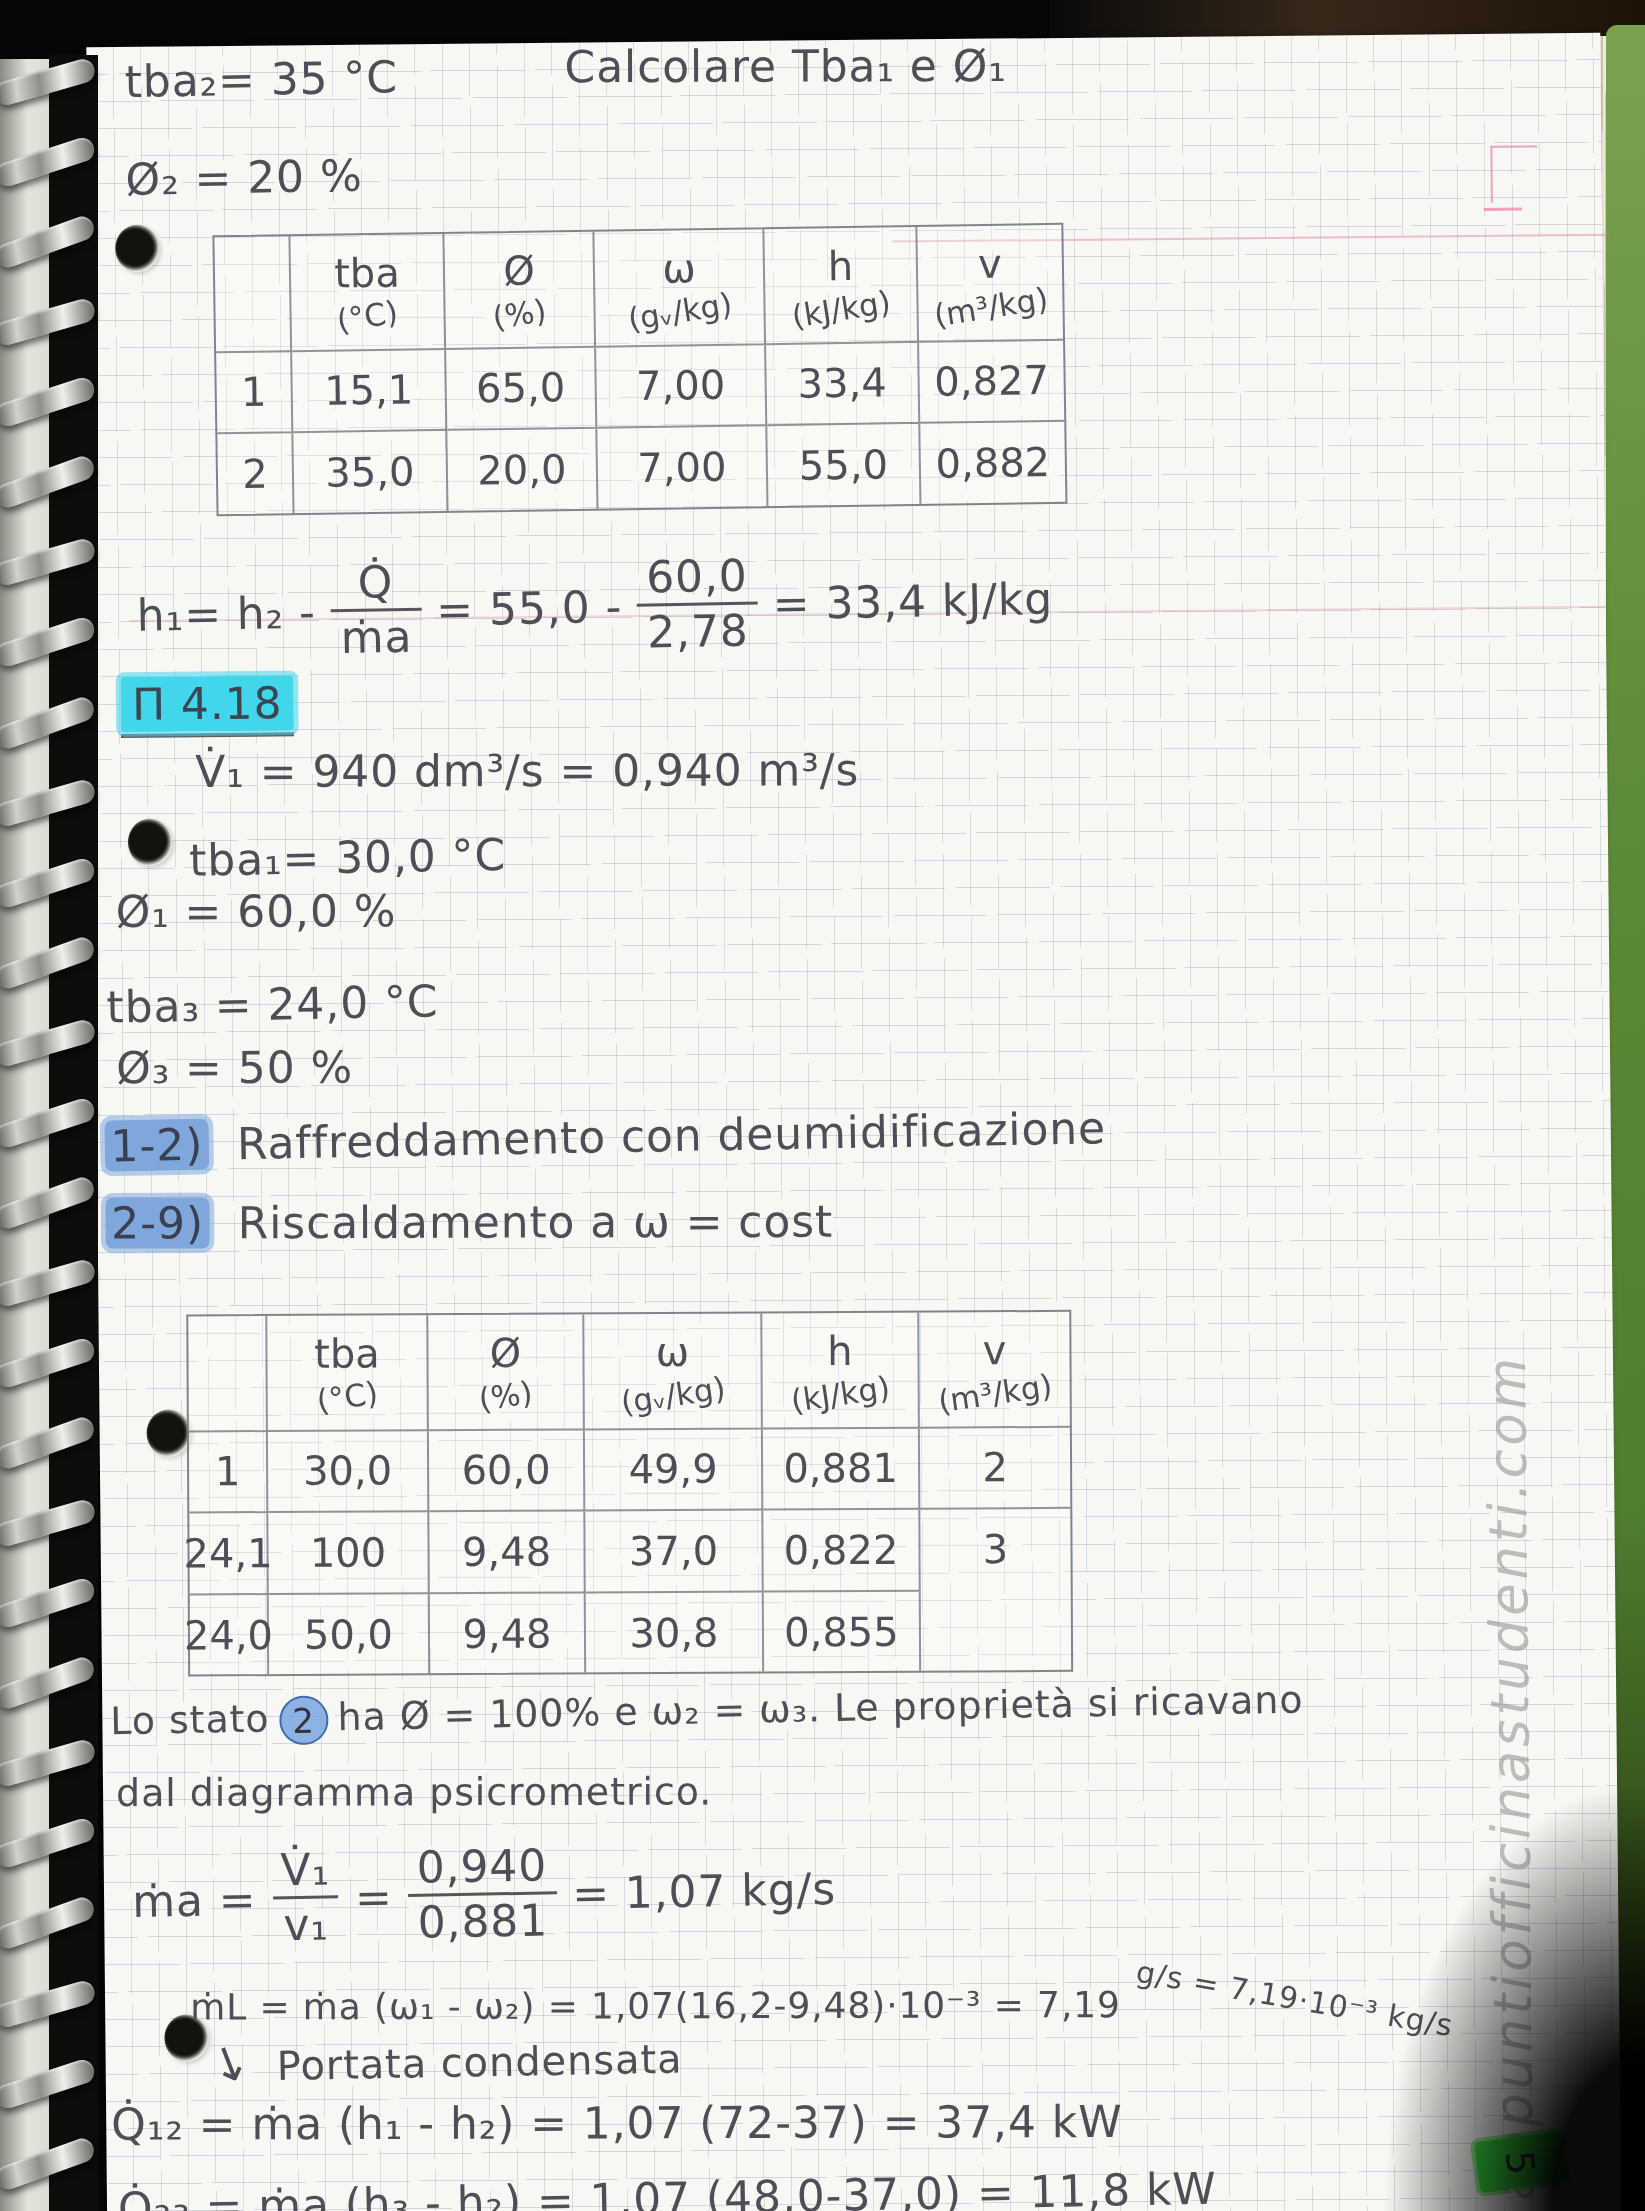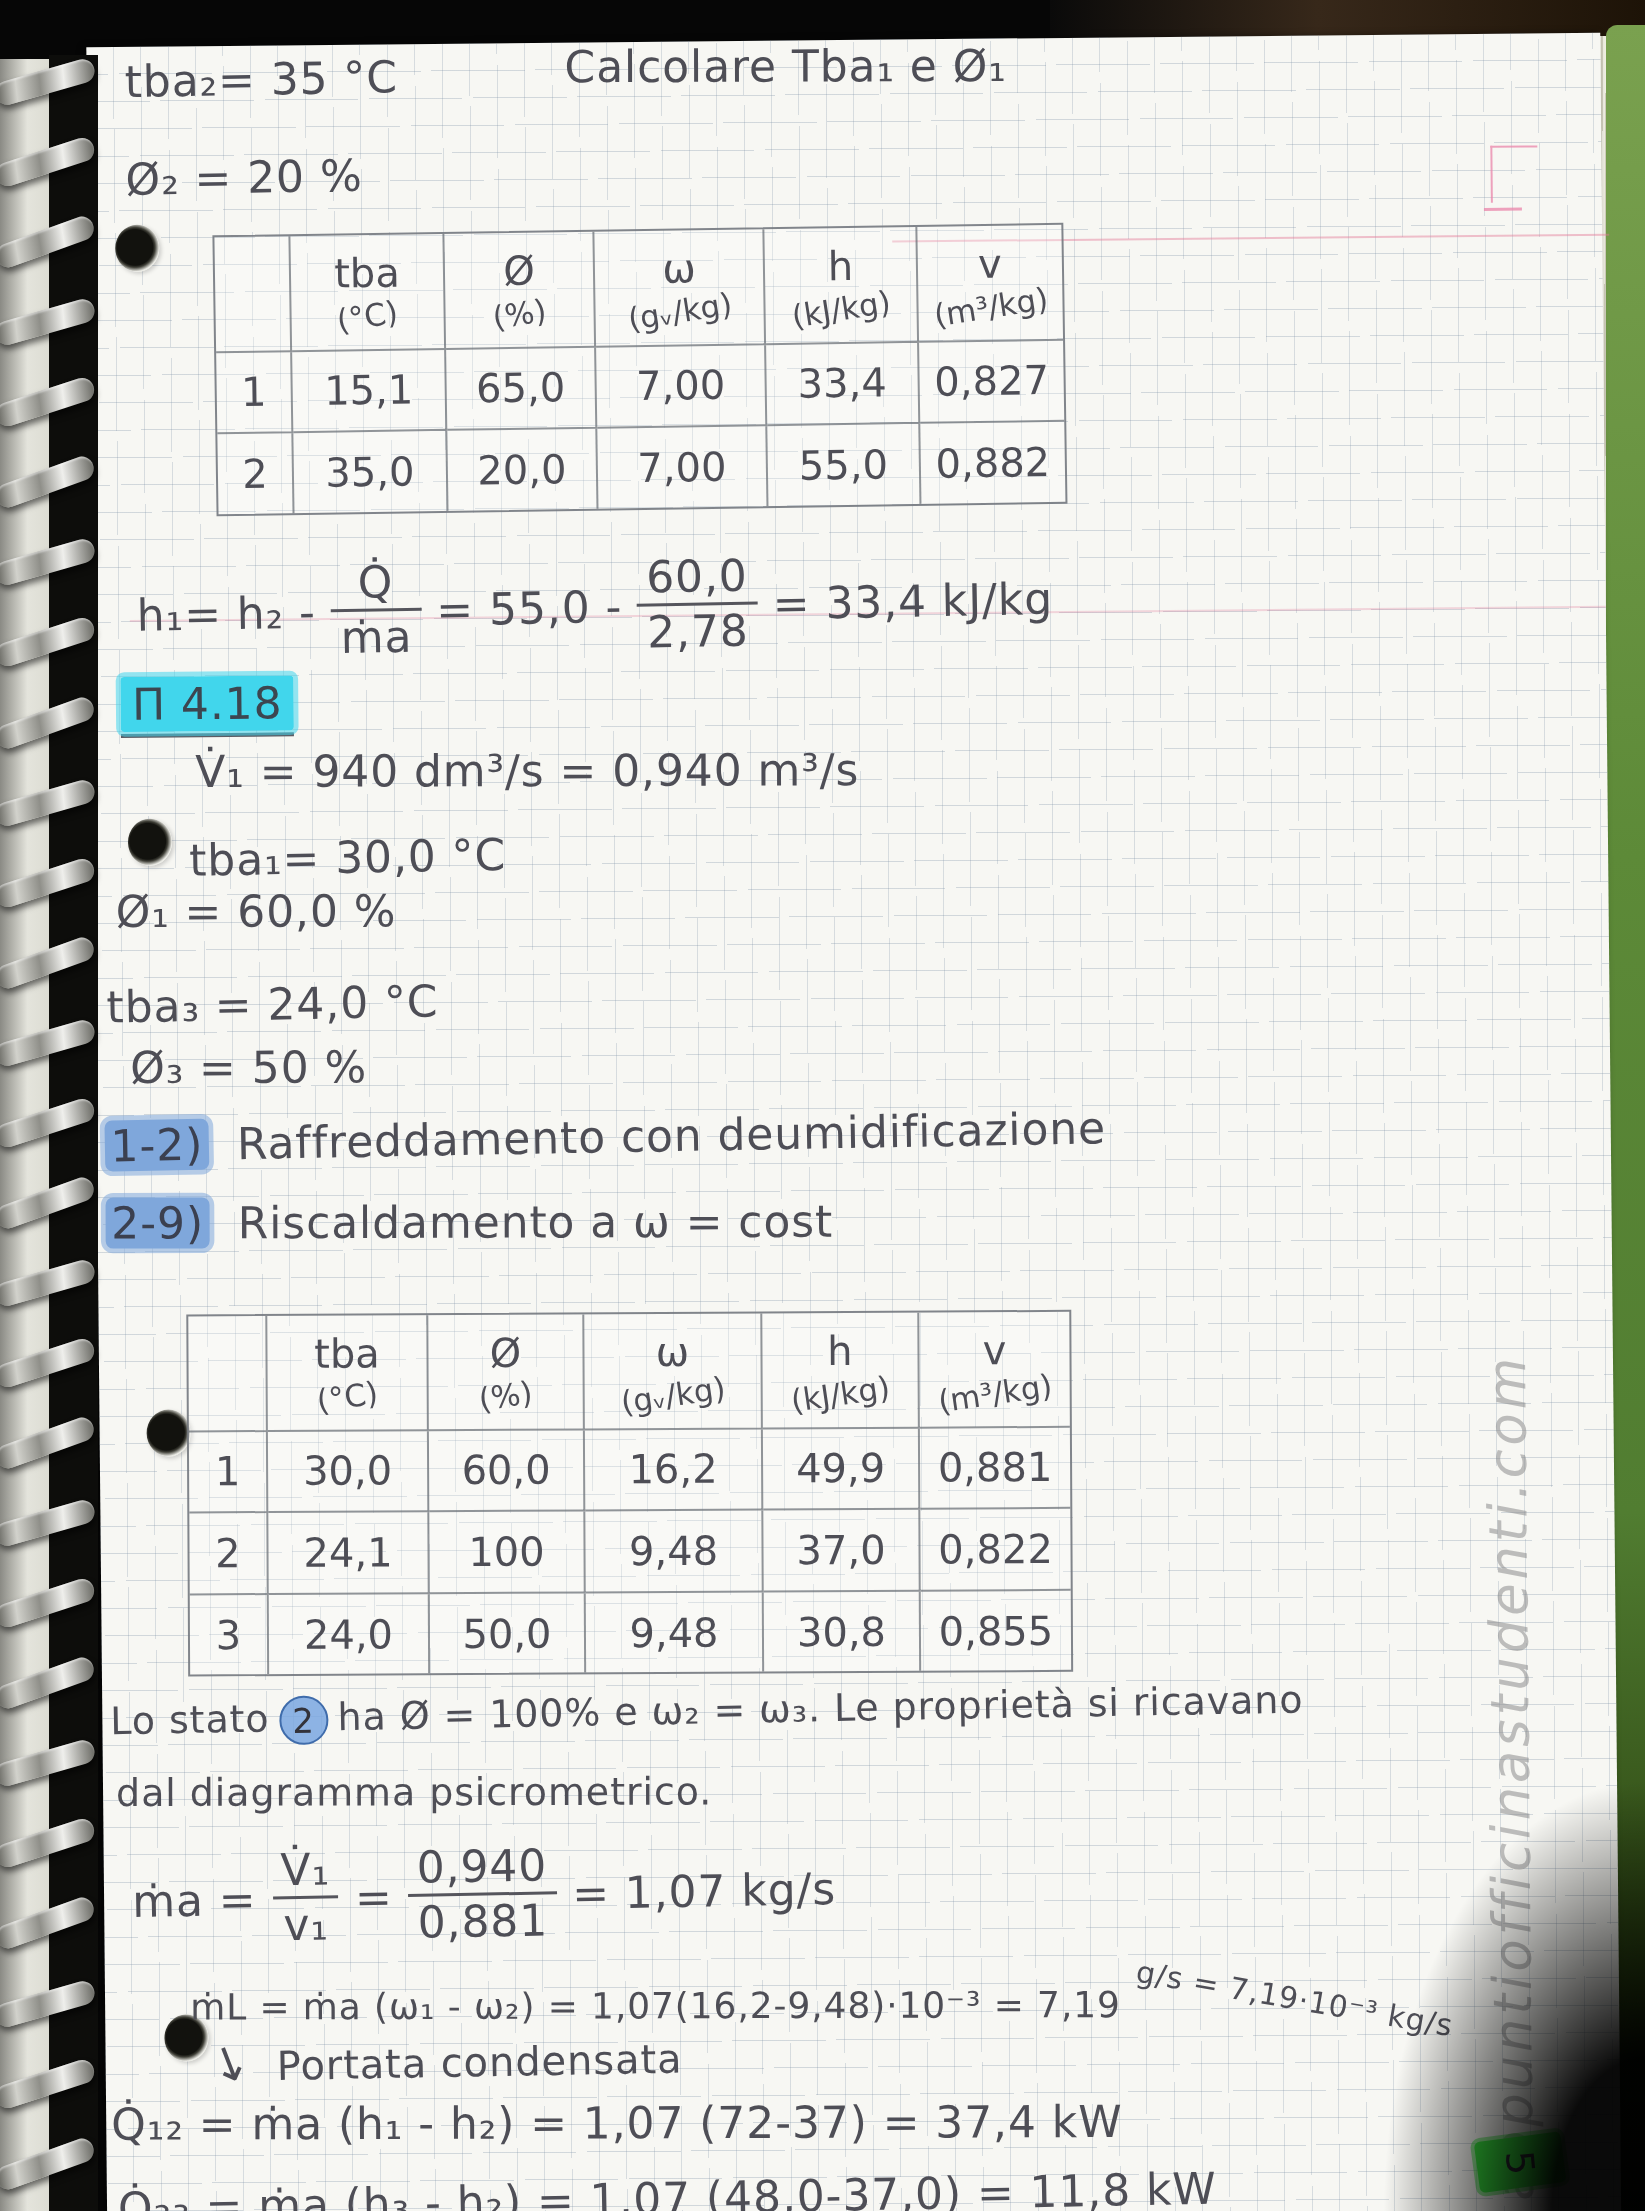--- a/index.html
+++ b/index.html
@@ -164,21 +164,21 @@
     </div>
 
     <div class="hand" style="left:28px;top:632px;">
       <span class="pi-wrap"><span class="hl-cyan">Π 4.18</span></span>
     </div>
 
     <div class="hand r-b" style="left:102px;top:702px;">V̇₁ = 940 dm³/s = 0,940 m³/s</div>
     <div class="hand r-a" style="left:95px;top:787px;">tba₁= 30,0 °C</div>
     <div class="hand r-b" style="left:21px;top:840px;">Ø₁ = 60,0 %</div>
     <div class="hand r-a" style="left:11.4px;top:933px;">tba₃ = 24,0 °C</div>
-    <div class="hand r-b" style="left:34px;top:996px;">Ø₃ = 50 %</div>
+    <div class="hand r-b" style="left:20px;top:996px;">Ø₃ = 50 %</div>
 
     <div class="hand r-a" style="left:7.6px;top:1069px;">
       <span class="chip">1-2)</span>
       <span>Raffreddamento con deumidificazione</span>
     </div>
     <div class="hand r-b" style="left:7.6px;top:1153px;">
       <span class="chip">2-9)</span>
       <span>Riscaldamento a ω = cost</span>
     </div>
 
@@ -203,21 +203,20 @@
           <div class="unit">(kJ/kg)</div>
         </div>
       <div class="cell hcell">
           <div>v</div>
           <div class="unit">(m³/kg)</div>
         </div>
 
       <div class="cell dcell">1</div>
       <div class="cell dcell">30,0</div>
       <div class="cell dcell">60,0</div>
-      <div class="cell dcell">16,2</div>
       <div class="cell dcell">49,9</div>
       <div class="cell dcell">0,881</div>
 
       <div class="cell dcell">2</div>
       <div class="cell dcell">24,1</div>
       <div class="cell dcell">100</div>
       <div class="cell dcell">9,48</div>
       <div class="cell dcell">37,0</div>
       <div class="cell dcell">0,822</div>
 

